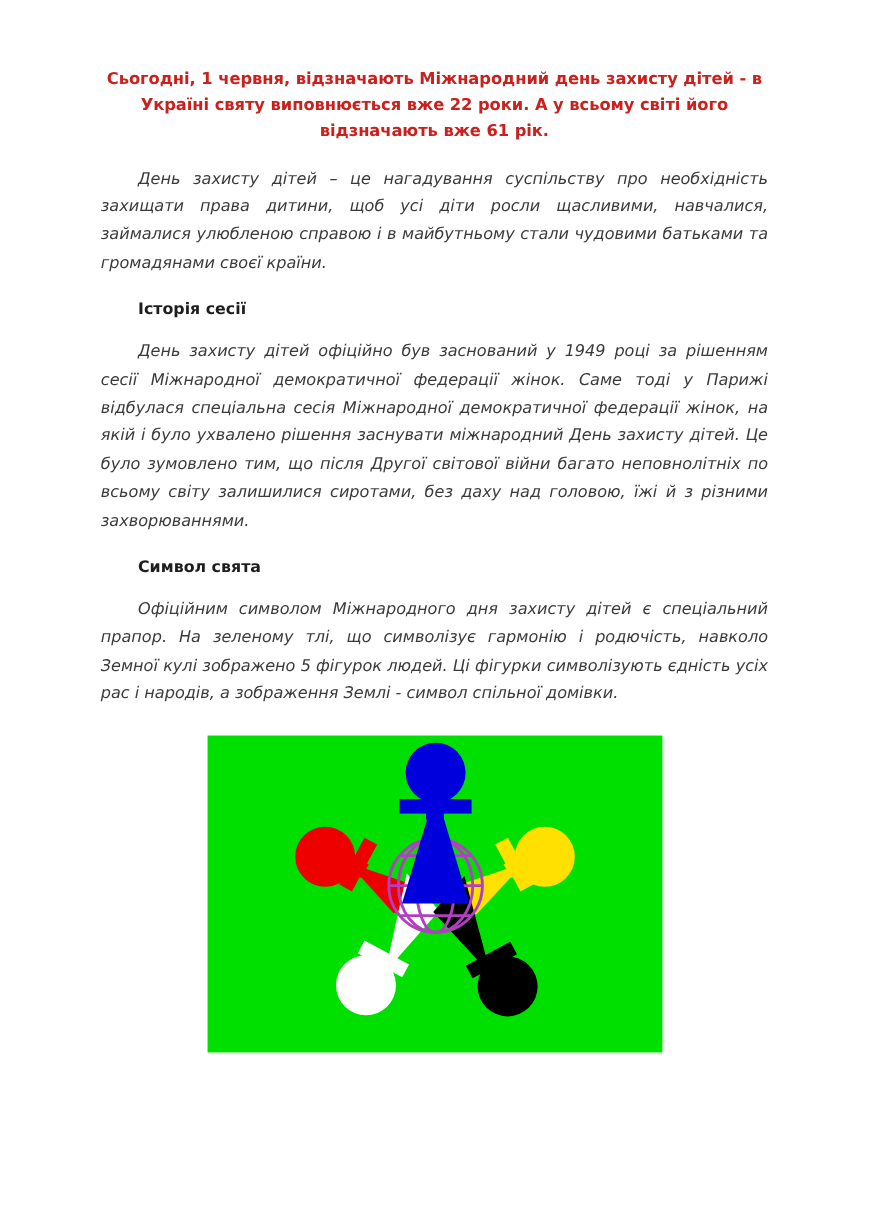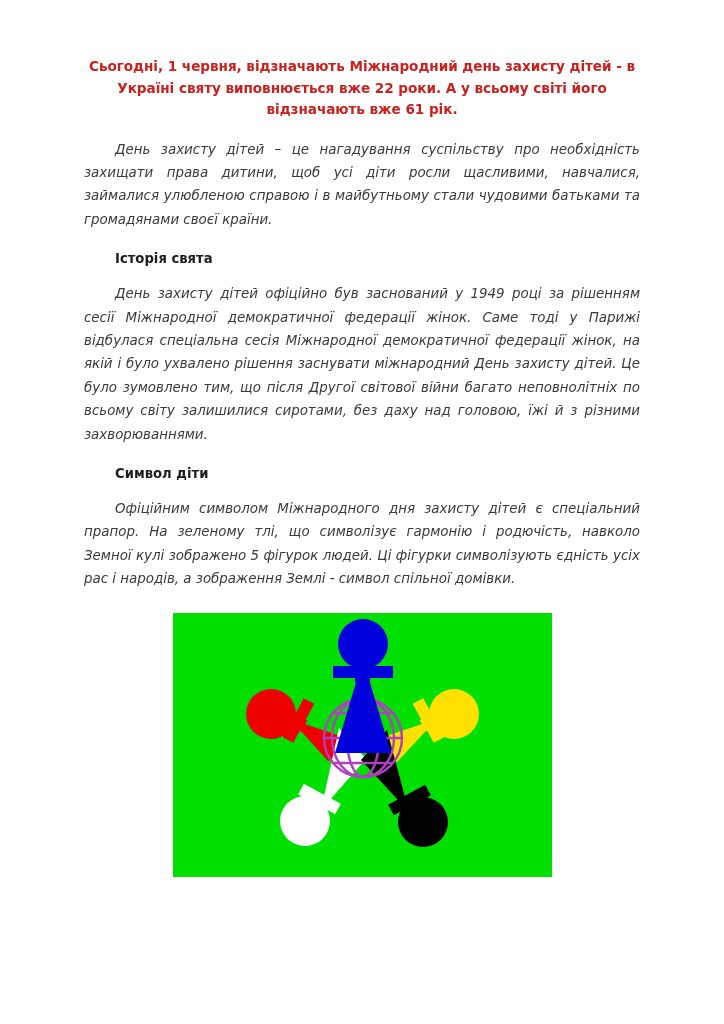--- a/index.html
+++ b/index.html
@@ -85,27 +85,27 @@
 </head>
 <body>
 
 <div class="page">
   <div class="content">
 
     <h1 class="doc-title">Сьогодні, 1 червня, відзначають Міжнародний день захисту дітей - в Україні святу виповнюється вже 22 роки. А у всьому світі його відзначають вже 61 рік.</h1>
 
     <p class="para">День захисту дітей – це нагадування суспільству про необхідність захищати права дитини, щоб усі діти росли щасливими, навчалися, займалися улюбленою справою і в майбутньому стали чудовими батьками та громадянами своєї країни.</p>
 
-    <h2 class="subhead">Історія свята</h2>
+    <h2 class="subhead">Історія сесії</h2>
 
     <p class="para">День захисту дітей офіційно був заснований у 1949 році за рішенням сесії Міжнародної демократичної федерації жінок. Саме тоді у Парижі відбулася спеціальна сесія Міжнародної демократичної федерації жінок, на якій і було ухвалено рішення заснувати міжнародний День захисту дітей. Це було зумовлено тим, що після Другої світової війни багато неповнолітніх по всьому світу залишилися сиротами, без даху над головою, їжі й з різними захворюваннями.</p>
 
 
 
-    <h2 class="subhead">Символ діти</h2>
+    <h2 class="subhead">Символ свята</h2>
 
     <p class="para">Офіційним символом Міжнародного дня захисту дітей є спеціальний прапор. На зеленому тлі, що символізує гармонію і родючість, навколо Земної кулі зображено 5 фігурок людей. Ці фігурки символізують єдність усіх рас і народів, а зображення Землі - символ спільної домівки.</p>
 
     <div class="figure-wrap">
       <div class="flag">
         <svg viewBox="0 0 379 264" xmlns="http://www.w3.org/2000/svg">
 
           <rect x="0" y="0" width="379" height="264" fill="#00e000"></rect>
 
           <g>

